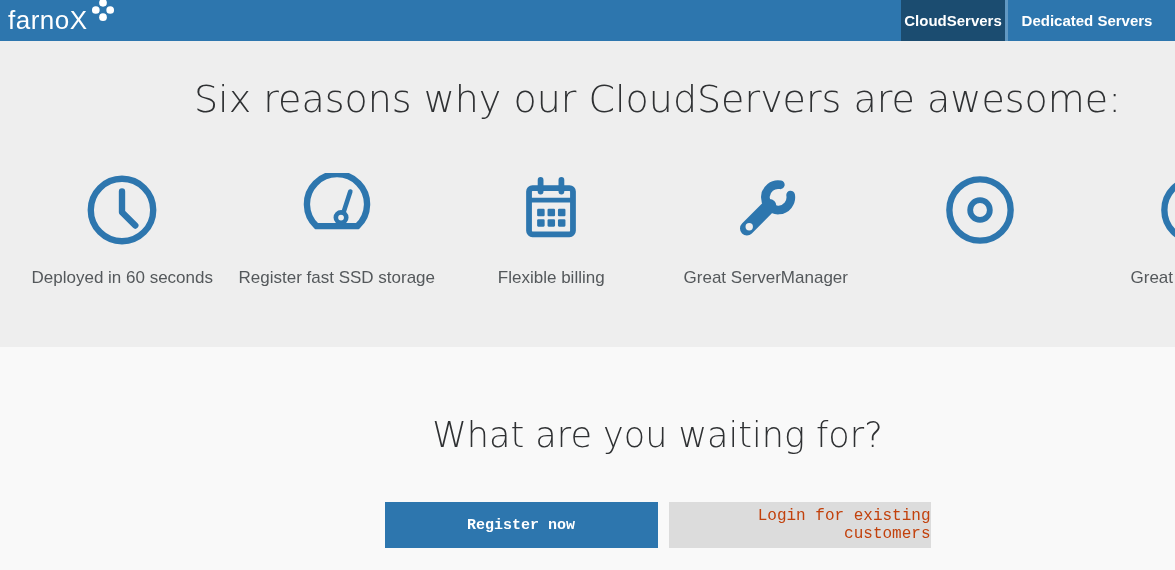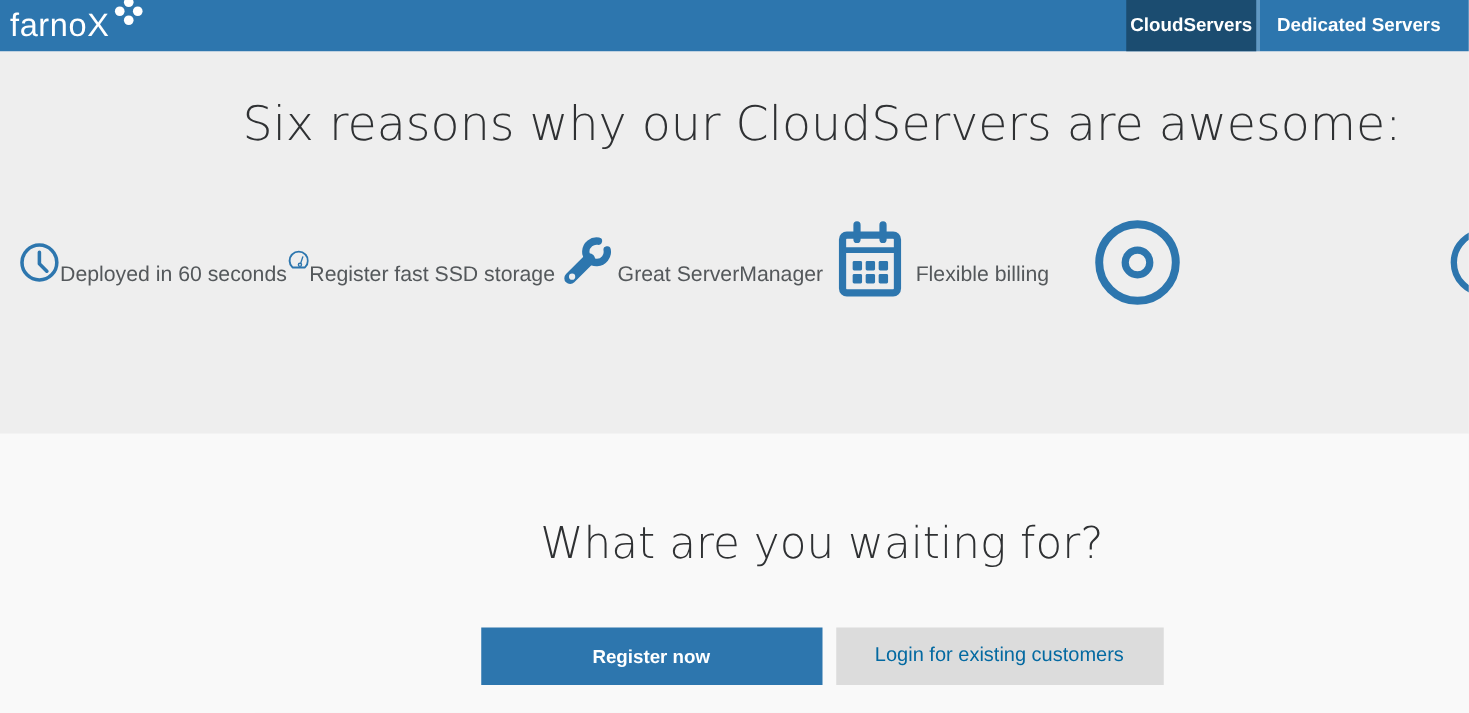--- a/index.html
+++ b/index.html
@@ -58,21 +58,21 @@
     font-size: 38px;
     line-height: 1.2;
   }
   .feature-items {
     margin-top: 50px;
     padding-left: 15px;
     display: flex;
   }
   .feature-item {
     width: 214.5px; flex: none;
-    display: flex; align-items: center;
+    display: flex; flex-direction: column; align-items: center;
   }
   .feature-icon { width: 74px; height: 74px; }
   .feature-label {
     margin-top: 21px;
     font-size: 17px;
     color: #54585b;
     white-space: nowrap;
   }
   .feature-item.clipped { align-items: flex-start; }
   .feature-item.clipped .feature-icon  { margin-left: 70px; }
@@ -88,30 +88,30 @@
     font-size: 35px;
     line-height: 1.2;
   }
   .cta-buttons {
     margin-top: 46px;
     display: flex; justify-content: center; gap: 11px;
   }
   .btn {
     height: 46px; border: none; cursor: pointer;
     display: flex; align-items: center; justify-content: center;
-    font-family: Liberation Sans, sans-serif;
+    font-family: Liberation Mono, monospace;
     text-align: right;
   }
   .btn-primary {
     width: 273px; background: #2d76ae;
     color: #ffffff; font-size: 15px; font-weight: 700;
   }
   .btn-secondary {
     width: 262px; background: #dcdcdc;
-    color: #0369a1; font-size: 16px; font-weight: 400;
+    color: #c2410c; font-size: 16px; font-weight: 400;
   }
 
   svg.blue-icon { stroke: #2d76ae; fill: none; }
 </style>
 </head>
 <body>
 
 <div class="viewport">
   <div class="page">
 
@@ -147,29 +147,20 @@
           <div class="feature-label">Deployed in 60 seconds</div>
         </div>
 
         <div class="feature-item">
           <svg class="feature-icon blue-icon" viewBox="0 0 64 64">
             <path d="M14.3 46 A26 26 0 1 1 49.7 46 Z" stroke-width="5.5" stroke-linejoin="round"></path>
             <circle cx="35.5" cy="38.5" r="4.5" stroke-width="4"></circle>
             <path d="M37.5 34.5 L43.5 16" stroke-width="4" stroke-linecap="round"></path>
           </svg>
           <div class="feature-label">Register fast SSD storage</div>
-        </div>
-
-        <div class="feature-item">
-          <svg class="feature-icon blue-icon" viewBox="0 0 64 64">
-            <path d="M53.3 19.1 A11 11 0 1 1 44.4 10.2" stroke-width="7.5" stroke-linecap="round"></path>
-            <path d="M35 28.5 L15.5 48" stroke-width="12" stroke-linecap="round"></path>
-            <circle cx="17.5" cy="46.5" r="3.2" fill="#eeeeee" stroke="none"></circle>
-          </svg>
-          <div class="feature-label">Great ServerManager</div>
         </div>
 
         <div class="feature-item">
           <svg class="feature-icon blue-icon" viewBox="0 0 64 64">
             <rect x="13" y="13" width="38" height="40" rx="3" stroke-width="5"></rect>
             <path d="M23 6 L23 16 M41 6 L41 16" stroke-width="5" stroke-linecap="round"></path>
             <path d="M13 23.5 L51 23.5" stroke-width="4"></path>
             <g fill="#2d76ae" stroke="none">
               <rect x="20" y="31" width="6.5" height="6.5" rx="1"></rect>
               <rect x="29" y="31" width="6.5" height="6.5" rx="1"></rect>
@@ -177,20 +168,29 @@
               <rect x="20" y="40" width="6.5" height="6.5" rx="1"></rect>
               <rect x="29" y="40" width="6.5" height="6.5" rx="1"></rect>
               <rect x="38" y="40" width="6.5" height="6.5" rx="1"></rect>
             </g>
           </svg>
           <div class="feature-label">Flexible billing</div>
         </div>
 
         <div class="feature-item">
           <svg class="feature-icon blue-icon" viewBox="0 0 64 64">
+            <path d="M53.3 19.1 A11 11 0 1 1 44.4 10.2" stroke-width="7.5" stroke-linecap="round"></path>
+            <path d="M35 28.5 L15.5 48" stroke-width="12" stroke-linecap="round"></path>
+            <circle cx="17.5" cy="46.5" r="3.2" fill="#eeeeee" stroke="none"></circle>
+          </svg>
+          <div class="feature-label">Great ServerManager</div>
+        </div>
+
+        <div class="feature-item">
+          <svg class="feature-icon blue-icon" viewBox="0 0 64 64">
             <circle cx="32" cy="32" r="26.5" stroke-width="5.5"></circle>
             <circle cx="32" cy="32" r="8.5" stroke-width="5"></circle>
           </svg>
         </div>
 
         <div class="feature-item clipped">
           <svg class="feature-icon blue-icon" viewBox="0 0 64 64">
             <circle cx="32" cy="32" r="26.5" stroke-width="5.5"></circle>
           </svg>
           <div class="feature-label">Great</div>

